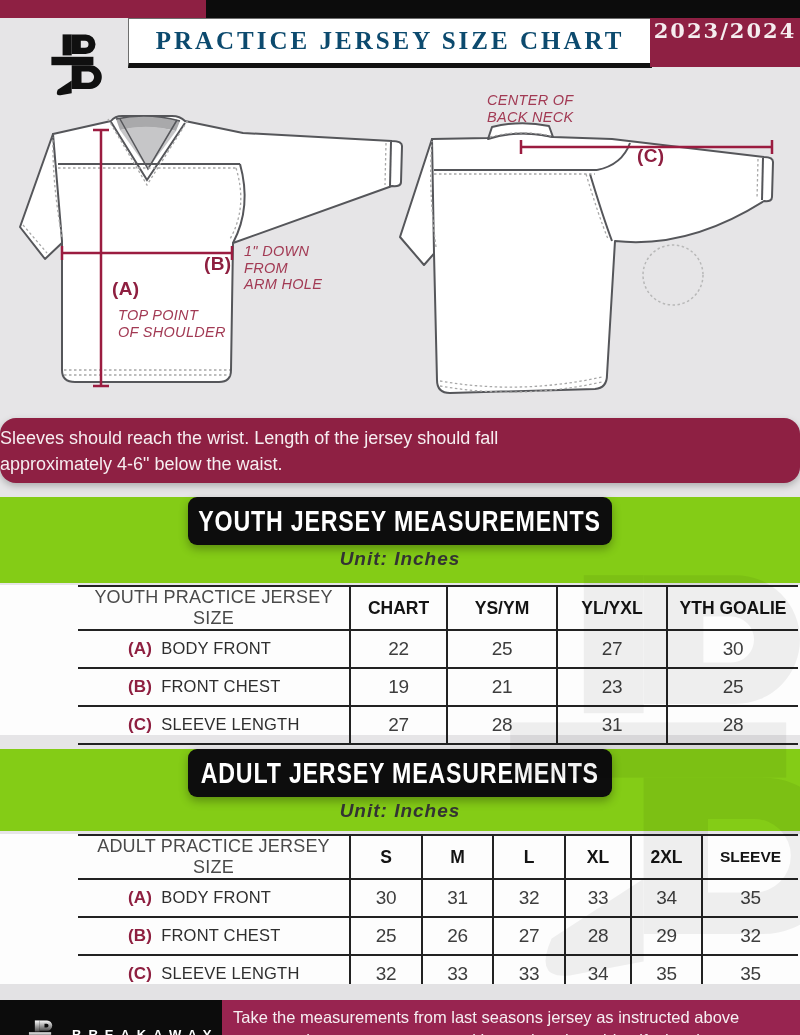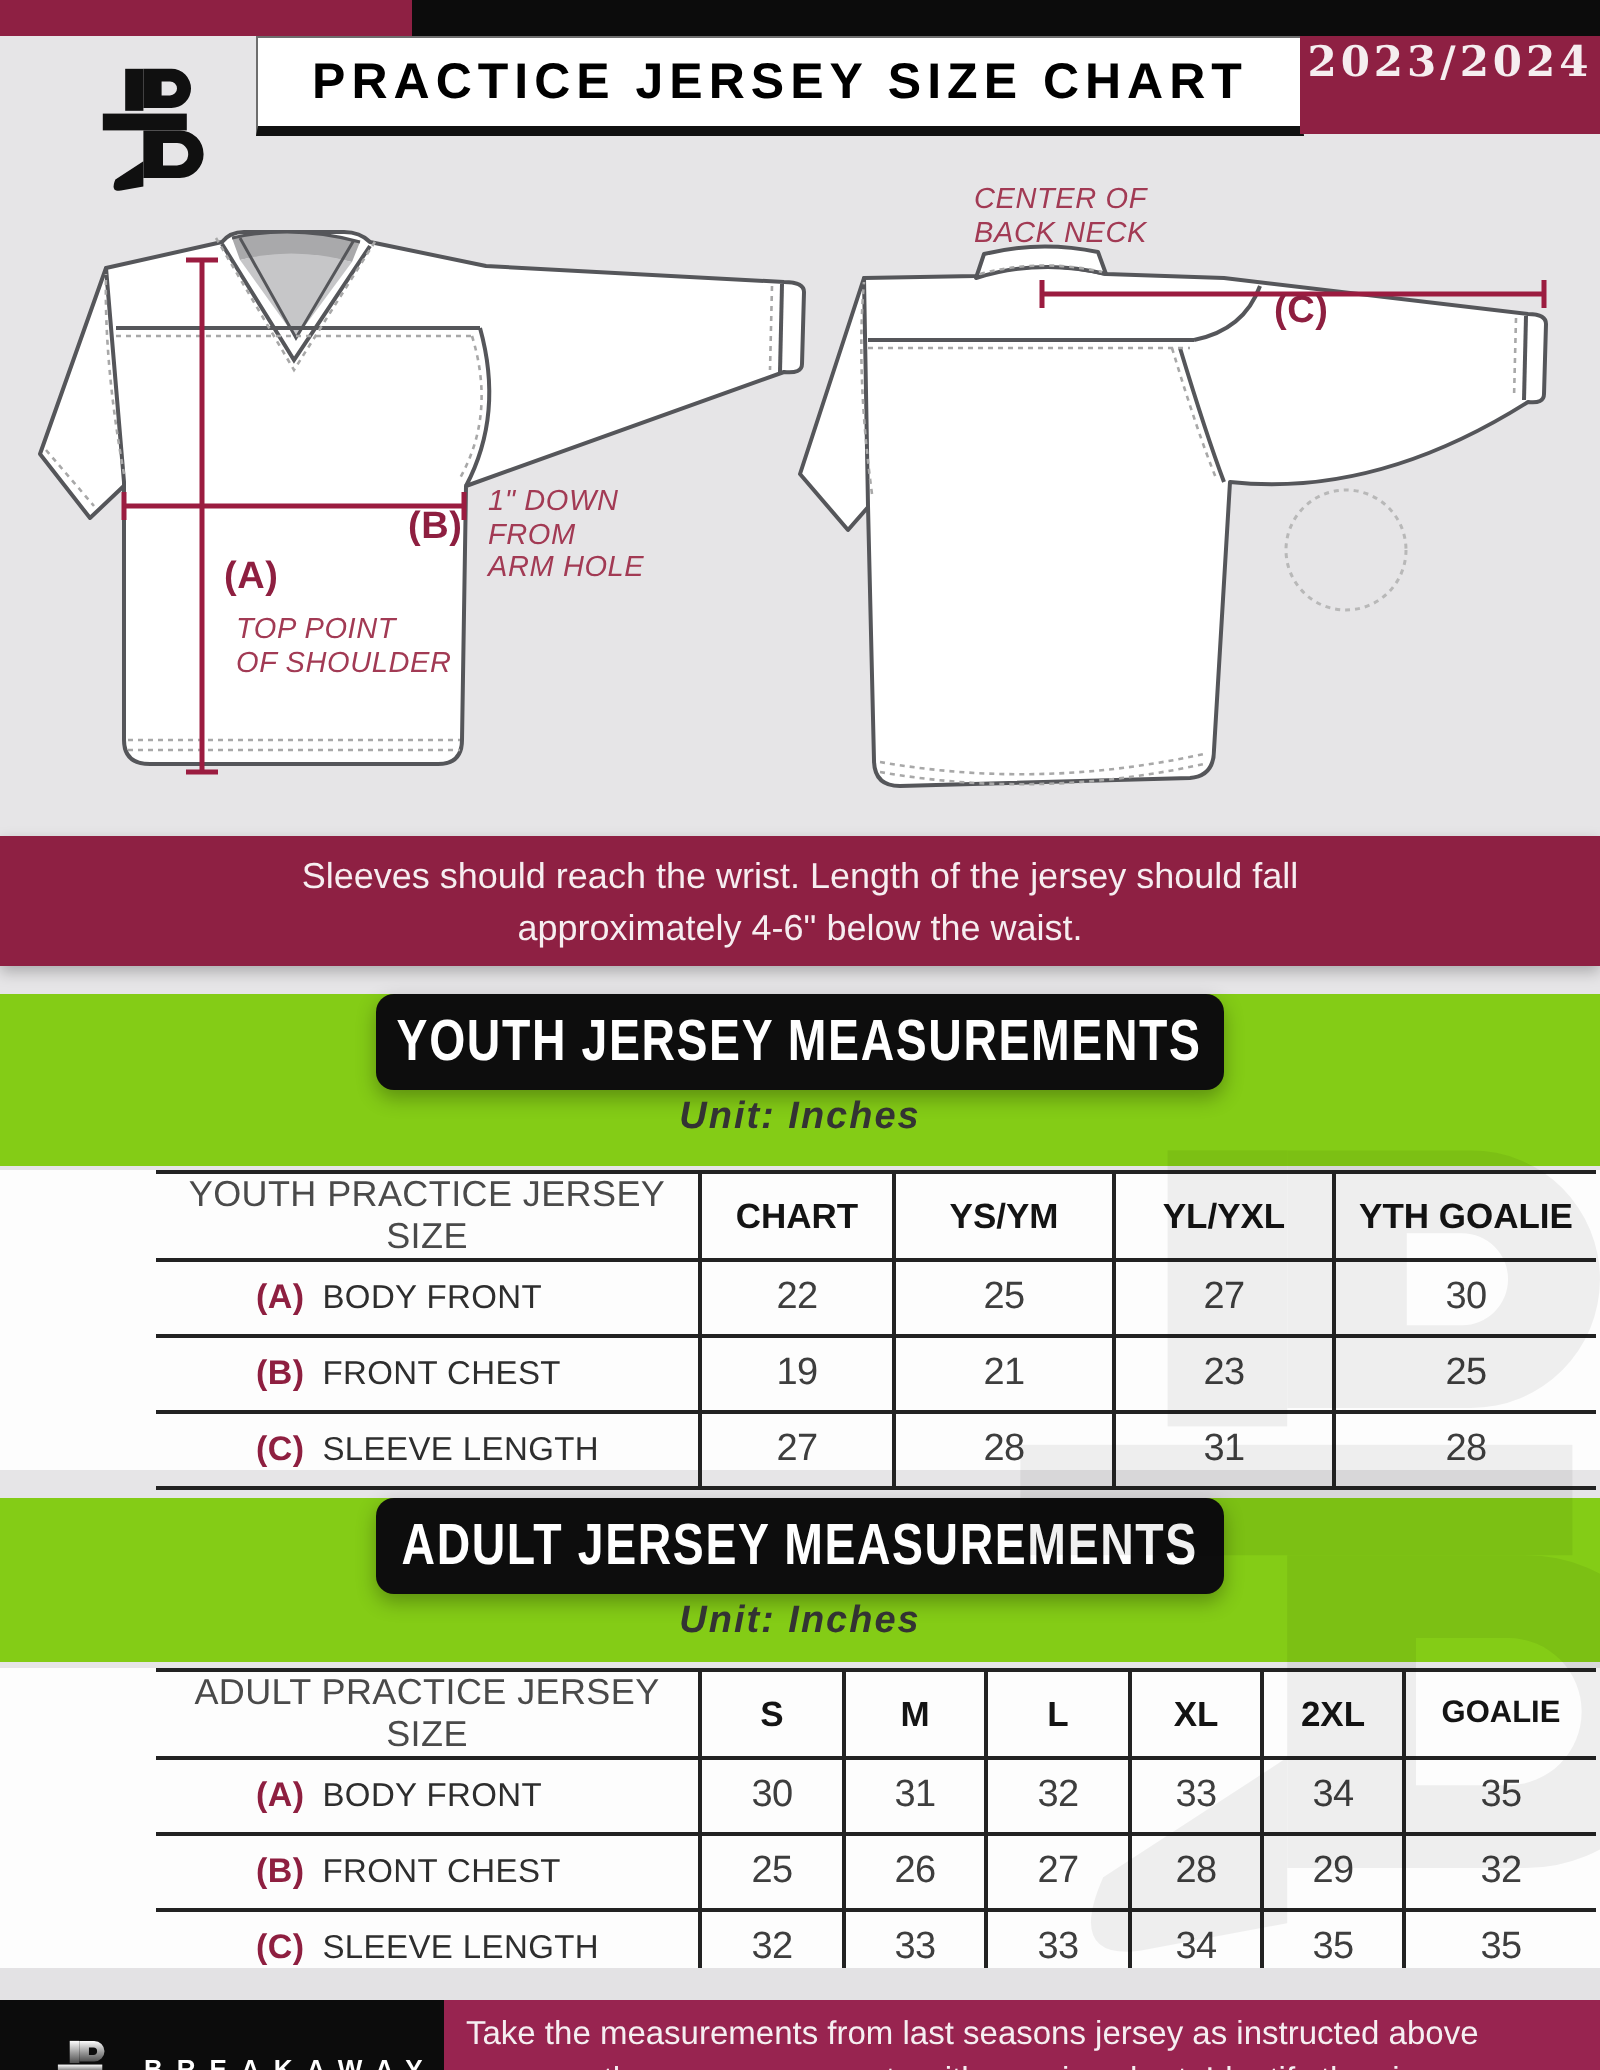--- a/index.html
+++ b/index.html
@@ -15,44 +15,45 @@
   .topstrip .maroon{width:206px;background:#8e2043;}
   .topstrip .black{flex:1;background:#0c0c0c;}
   
   .titlebar{position:relative;height:49px;}
   .title-box{
     position:absolute;left:128px;top:0;width:522px;height:44px;
     background:#fff;border:1px solid #6e6e6e;border-bottom:5px solid #111;
     display:flex;align-items:center;justify-content:center;
   }
   .title-box h1{
-    margin:0;font-size:25px;font-weight:800;letter-spacing:3px;color:#000000;
+    margin:0;font-size:25px;font-weight:800;letter-spacing:3px;color:#0c4a6e;
     white-space:nowrap;
+    font-family:Liberation Serif, serif;
   }
   .season-box{
     position:absolute;left:650px;top:0;right:0;height:49px;background:#8e2043;
     display:flex;align-items:flex-start;justify-content:center;
   }
   .season-box span{
     color:#f5edef;font-family:"DejaVu Serif", serif;font-weight:700;
     font-size:21px;letter-spacing:2px;white-space:nowrap;
   }
   
   .logo-header{position:absolute;left:42px;top:26px;z-index:6;}
   
   .diagram{position:relative;height:351px;}
   .diagram svg.art{position:absolute;left:0;top:0;}
   .mlabel{position:absolute;color:#a23a54;font-style:italic;font-size:14.5px;line-height:16.5px;letter-spacing:.3px;}
   .mtag{position:absolute;color:#8e1f40;font-weight:800;font-size:19px;font-style:normal;}
   
   .banner{
     height:65px;background:#8e2043;color:#f6edf0;
-    display:flex;flex-direction:column;align-items:center;justify-content:center;
+    display:flex;flex-direction:column;align-items:flex-start;justify-content:center;
     font-size:18px;line-height:26px;box-shadow:0 3px 7px rgba(0,0,0,.25);
-    position:relative;z-index:2;
+    position:relative;z-index:2;border-radius:16px;
   }
   
   .zone-gray{background:#84cc16;}
   .zone-white{background:#fdfdfd;padding-left:36px;}
   .youth-head{height:86px;}
   .adult-head{height:82px;}
   .section-box{
     width:424px;height:48px;margin:14px auto 0 auto;background:#0d0d0d;border-radius:9px;
     display:flex;align-items:center;justify-content:center;
     box-shadow:0 4px 10px rgba(0,0,0,.3);
@@ -301,21 +302,21 @@
           <col style="width:96px">
         </colgroup>
       <thead>
         <tr>
           <th class="label-h">ADULT PRACTICE JERSEY SIZE</th>
           <th>S</th>
           <th>M</th>
           <th>L</th>
           <th>XL</th>
           <th>2XL</th>
-          <th class="small">GOALIE</th>
+          <th class="small">SLEEVE</th>
         </tr>
       </thead>
       <tbody>
         <tr>
           <td class="rowlabel"><span class="tag">(A)</span><span>BODY FRONT</span></td>
           <td>30</td>
           <td>31</td>
           <td>32</td>
           <td>33</td>
           <td>34</td>

